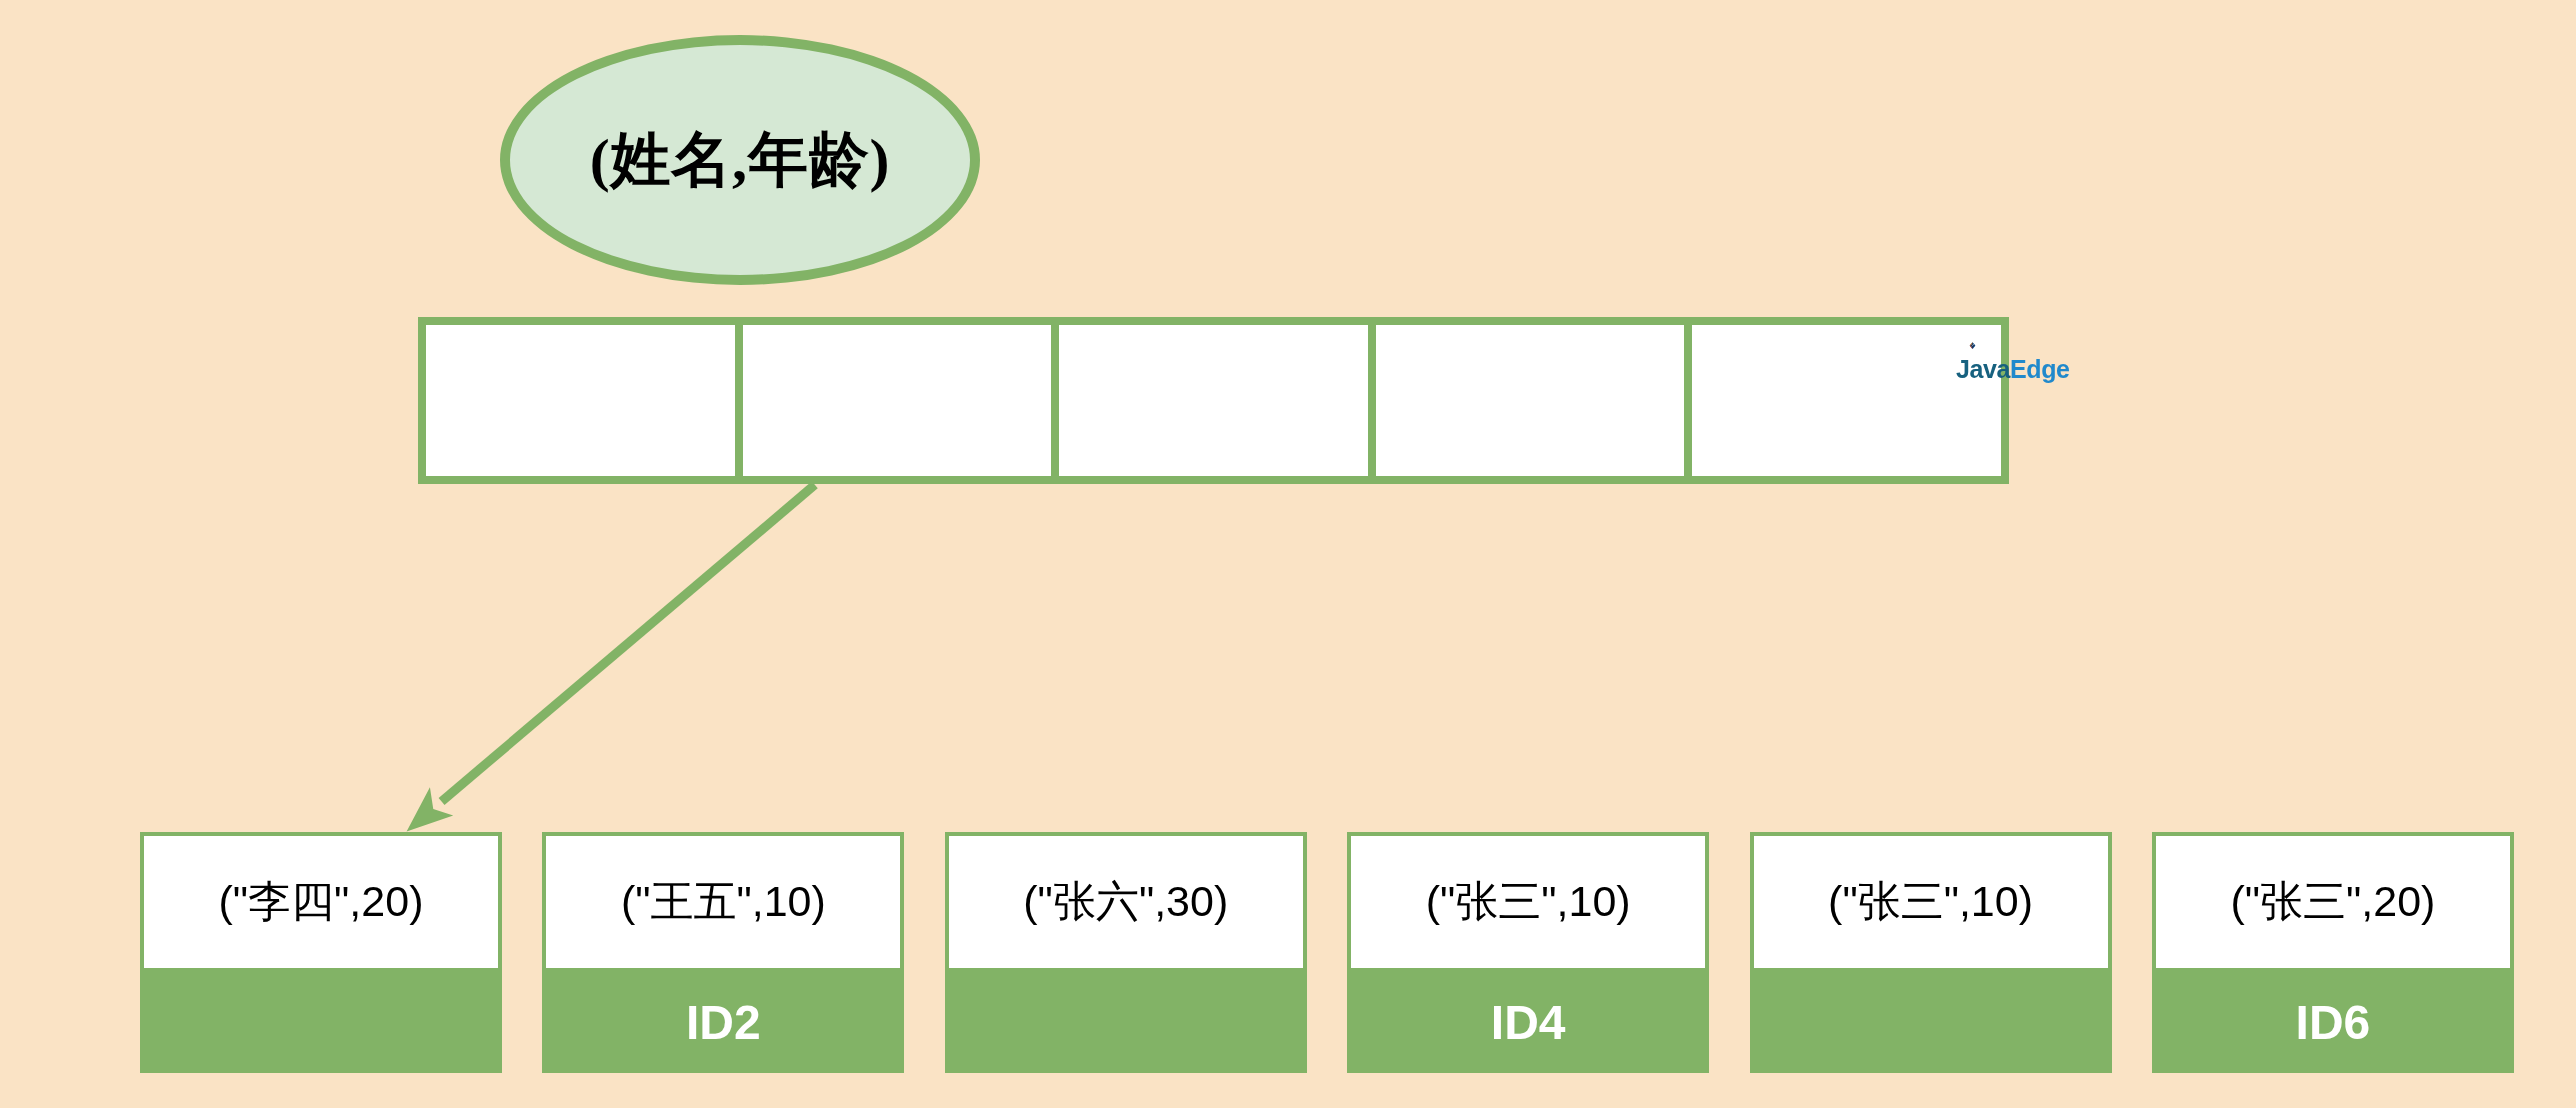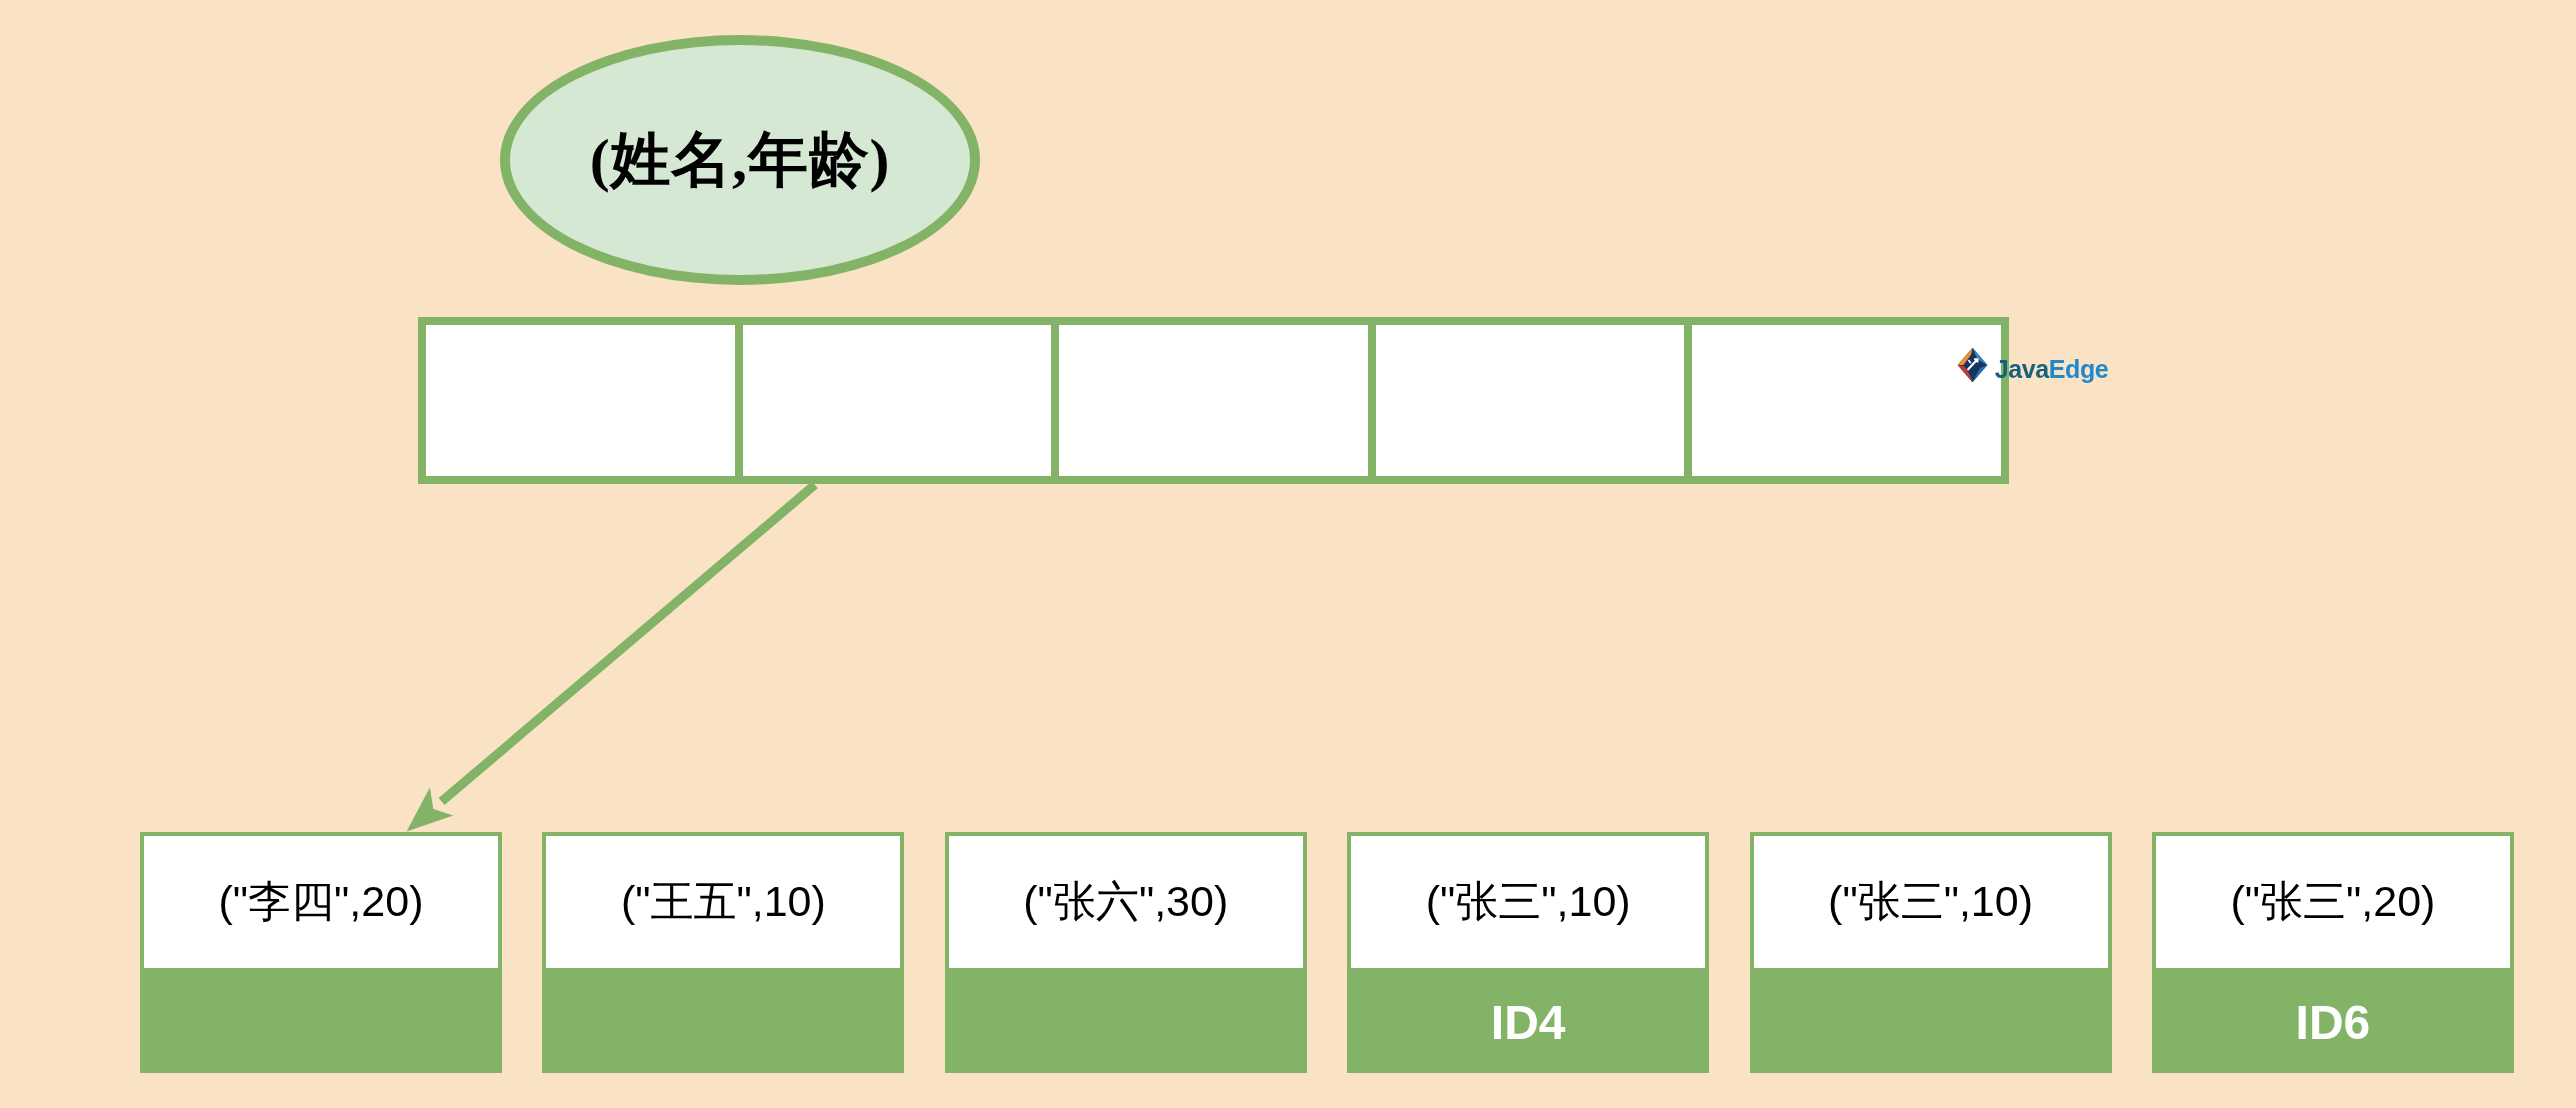--- a/index.html
+++ b/index.html
@@ -53,23 +53,24 @@
     left: 0; top: 0;
     width: 2576px; height: 1108px;
     pointer-events: none;
   }
 
   
   .watermark {
     position: absolute;
     left: 1956px; top: 342px;
     height: 42px;
-    display: flex; align-items: flex-end;
+    display: flex; align-items: flex-start;
     gap: 5.8px;
     z-index: 6;
+    flex-direction: column;
   }
   .watermark .brand {
     font-size: 25px;
     font-weight: bold;
     letter-spacing: -0.4px;
     white-space: nowrap;
   }
   .watermark .brand .p1 { color: #17617f; }
   .watermark .brand .p2 { color: #2089cc; }
 
@@ -141,20 +142,21 @@
     </svg>
     <span class="brand"><span class="p1">Java</span><span class="p2">Edge</span></span>
   </div>
 
   <div class="records">
     <div class="record">
       <div class="tuple">("李四",20)</div>
     </div>
     <div class="record">
       <div class="tuple">("王五",10)</div>
+      <div class="idbar">ID2</div>
     </div>
     <div class="record">
       <div class="tuple">("张六",30)</div>
     </div>
     <div class="record">
       <div class="tuple">("张三",10)</div>
       <div class="idbar">ID4</div>
     </div>
     <div class="record">
       <div class="tuple">("张三",10)</div>

